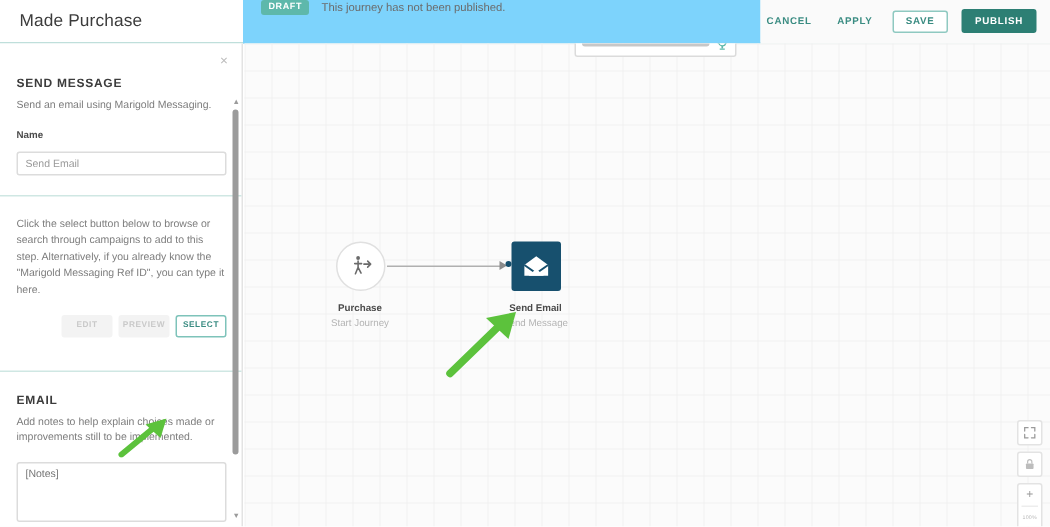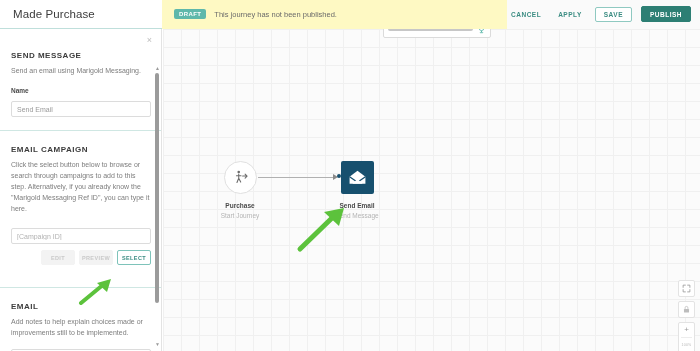--- a/index.html
+++ b/index.html
@@ -22,22 +22,22 @@
   .title-zone {
     width: 162px; height: 29px;
     display: flex; align-items: center;
     padding-left: 13px;
   }
   .app-title {
     font-size: 11.5px; color: #3c3c3c; font-weight: normal;
     letter-spacing: .1px;
   }
   .status-zone {
-    flex: 1; height: 29px; display: flex; align-items: center;
-    padding-left: 12px; background: #fef9c3;
+    flex: 1; height: 29px; display: flex; align-items: flex-start;
+    padding-left: 12px; background: #7dd3fc;
   }
   .draft-badge {
     background: #5eb8ab; color: #ffffff;
     font-size: 6px; font-weight: bold; letter-spacing: .4px;
     padding: 2px 5px 2px 5px; border-radius: 2px;
     line-height: 1;
   }
   .status-text {
     font-size: 7.5px; color: #6b6b6b; margin-left: 8px;
   }
@@ -270,23 +270,21 @@
       <div class="section">
         <div class="section-title">SEND MESSAGE</div>
         <div class="section-desc">Send an email using Marigold Messaging.</div>
         <label class="field-label">Name</label>
         <input class="text-input" type="text" value="Send Email" style="">
       </div>
       <div class="divider"></div>
       <div class="sect-gap"></div>
 
       <div class="section">
-        <div class="section-title">EMAIL CAMPAIGN</div>
         <div class="section-desc">Click the select button below to browse or search through campaigns to add to this step. Alternatively, if you already know the "Marigold Messaging Ref ID", you can type it here.</div>
-        <input class="text-input" type="text" placeholder="[Campaign ID]" style="">
         <div class="btn-row">
           <div class="mini-btn disabled">EDIT</div>
           <div class="mini-btn disabled">PREVIEW</div>
           <div class="mini-btn active">SELECT</div>
         </div>
       </div>
 
       <svg class="ann-arrow ann-sidebar" width="36" height="26" viewBox="0 0 36 26">
         <g>
           <path d="M3 24 L26 5" stroke="#5cc23c" stroke-width="4" stroke-linecap="round" fill="none"></path>

